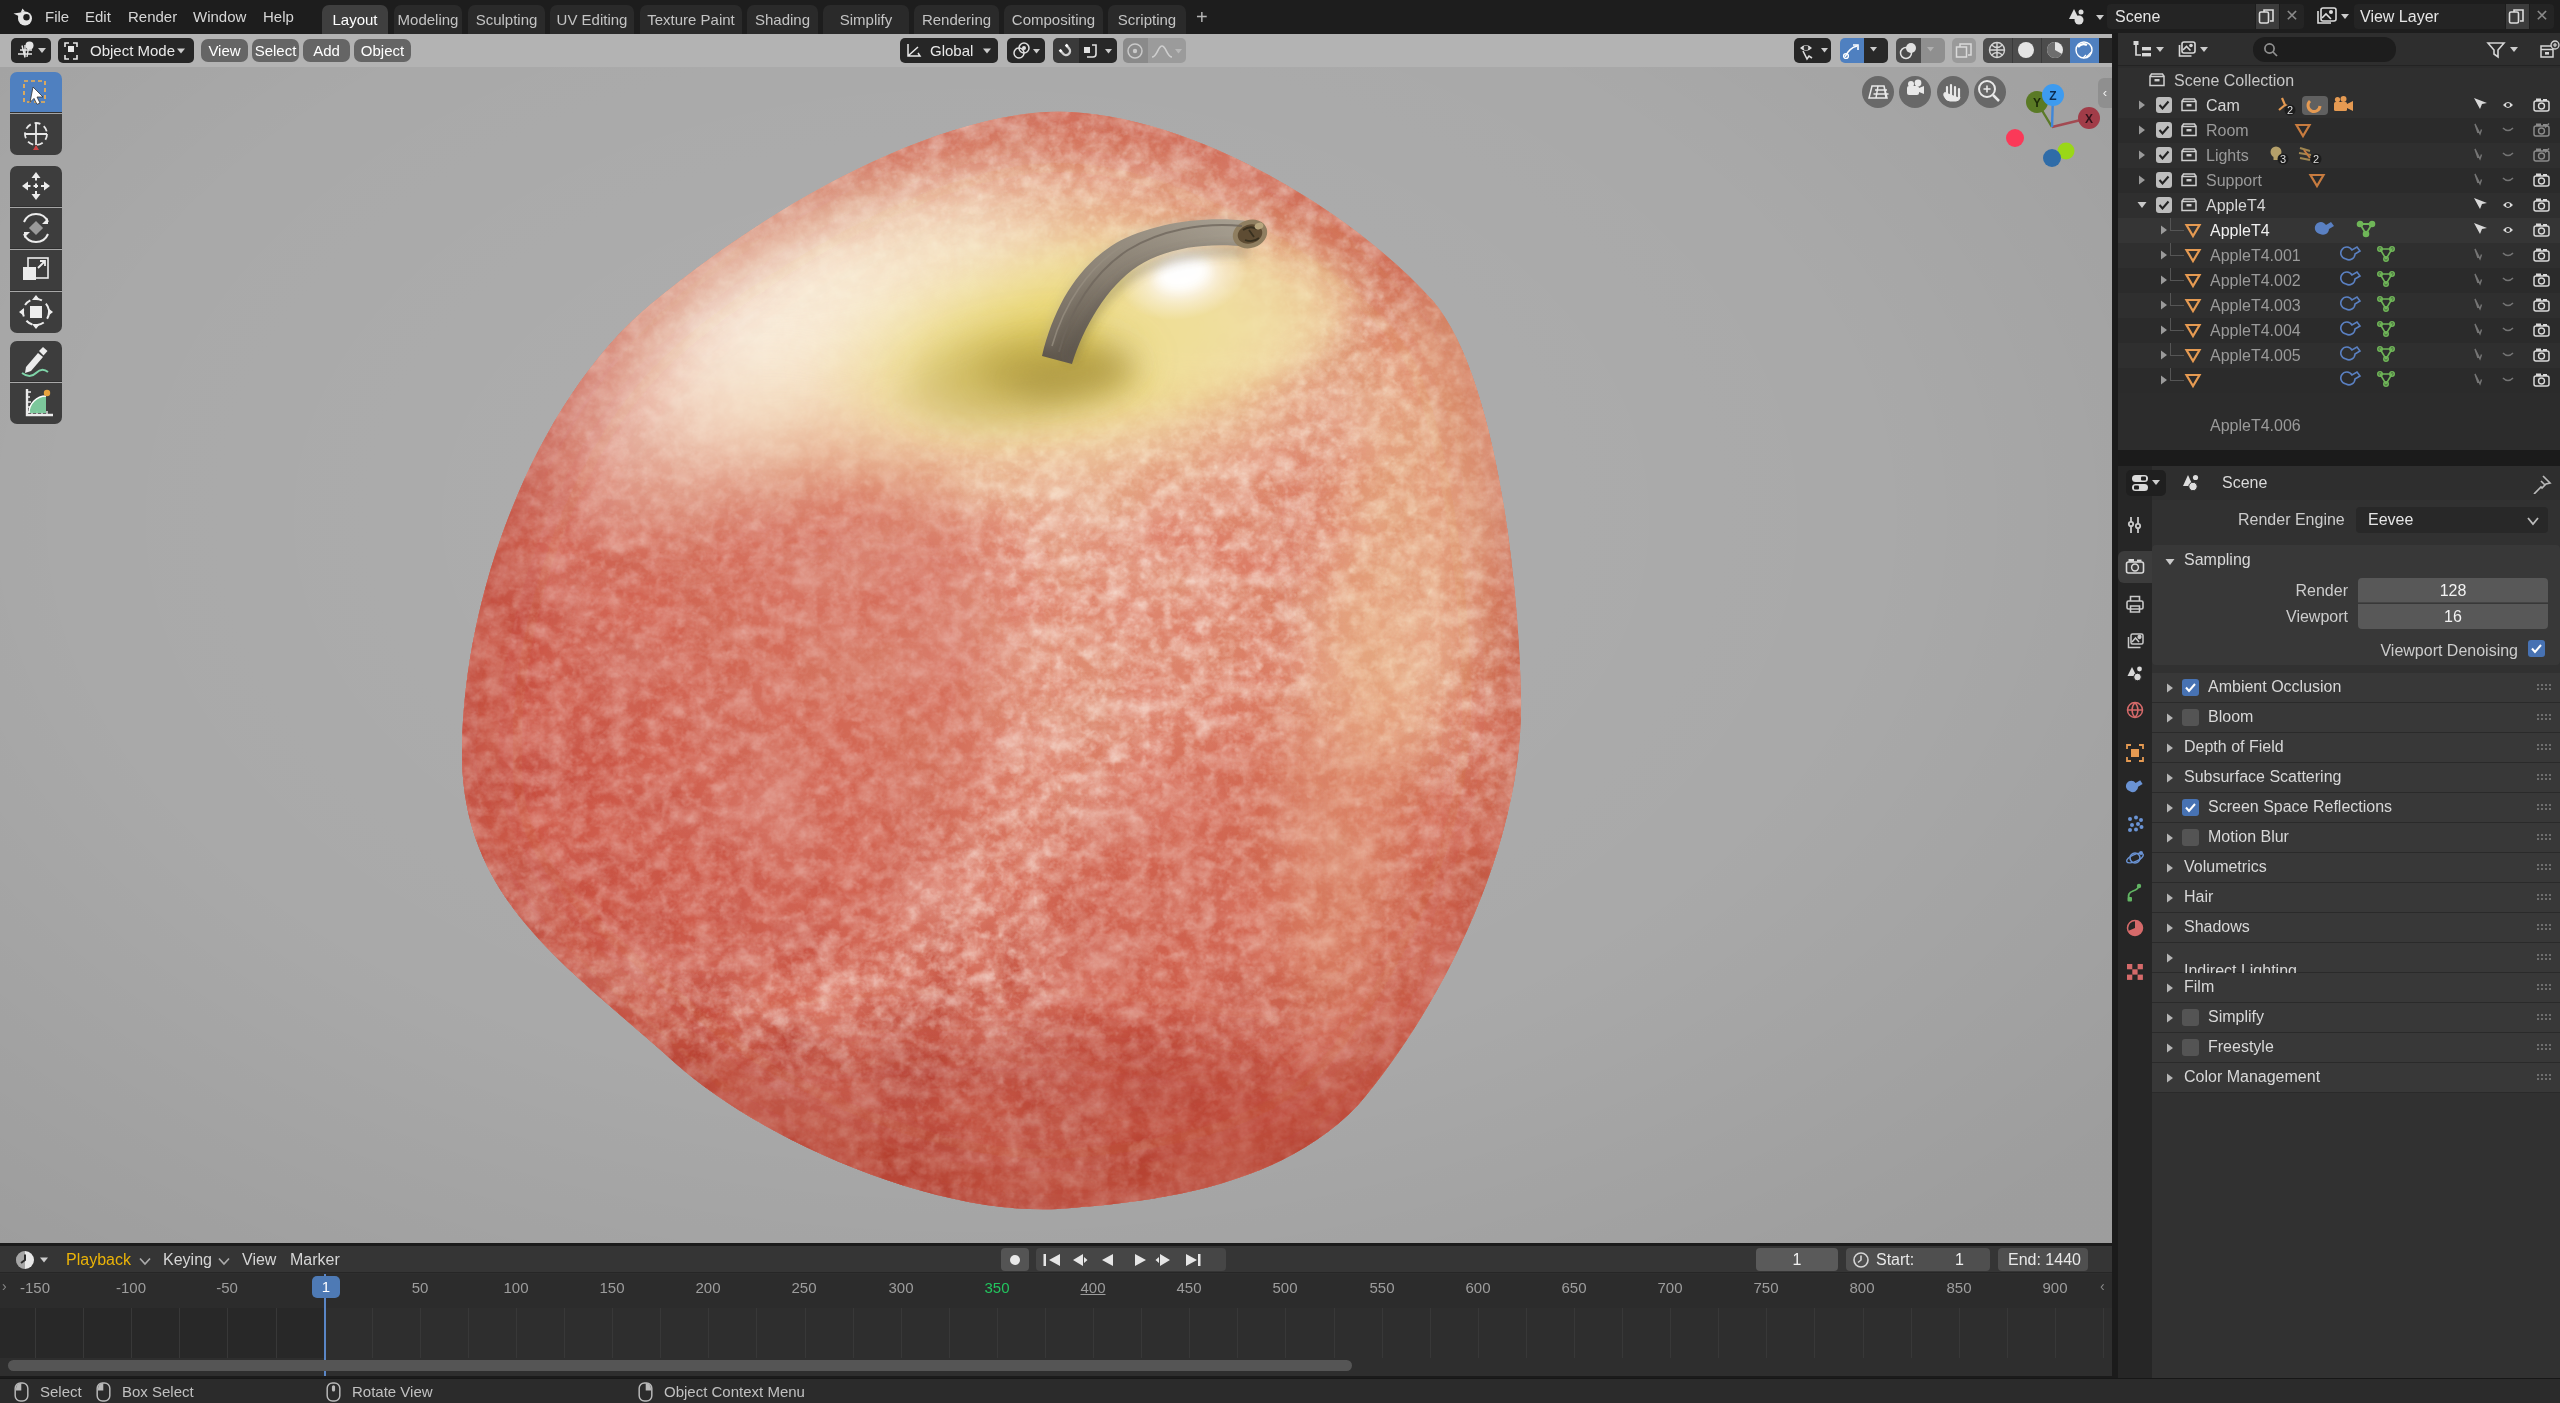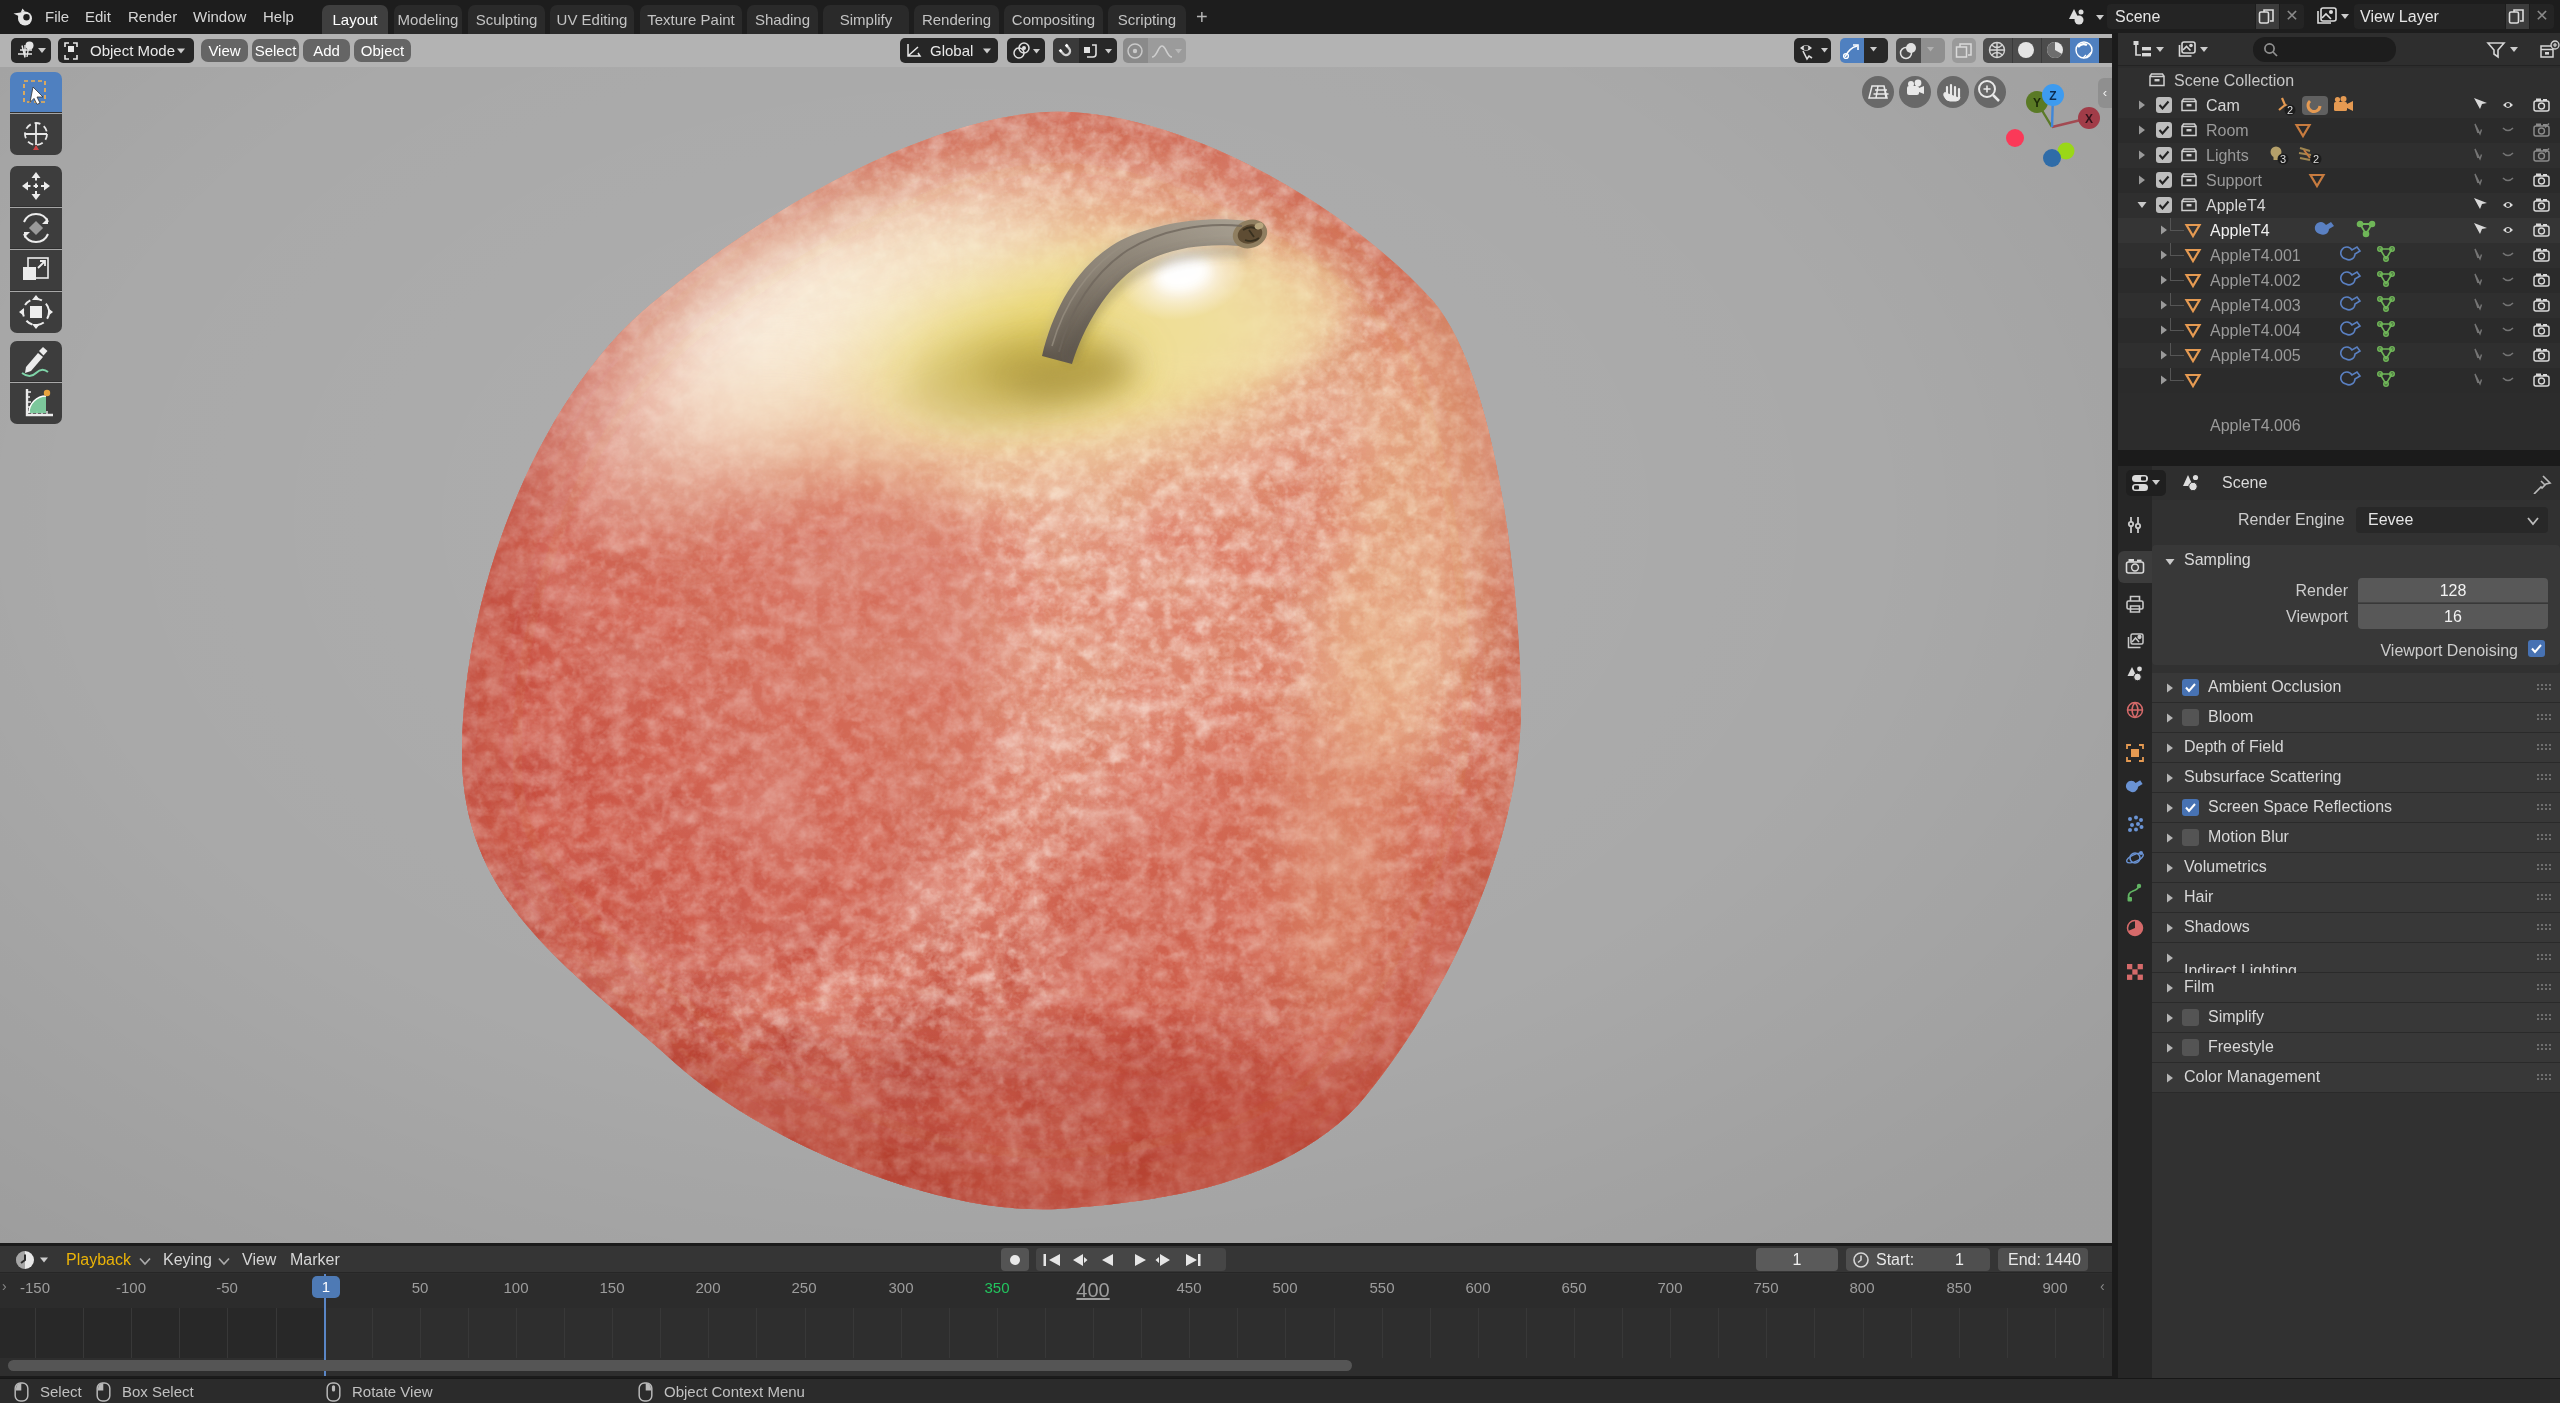--- a/index.html
+++ b/index.html
@@ -1254,21 +1254,21 @@
     <div class="abs" style="left:5px;top:33px;width:60px;text-align:center;color:#9d9d9d;font-size:15px;">-150</div>
     <div class="abs" style="left:101px;top:33px;width:60px;text-align:center;color:#9d9d9d;font-size:15px;">-100</div>
     <div class="abs" style="left:197px;top:33px;width:60px;text-align:center;color:#9d9d9d;font-size:15px;">-50</div>
     <div class="abs" style="left:390px;top:33px;width:60px;text-align:center;color:#9d9d9d;font-size:15px;">50</div>
     <div class="abs" style="left:486px;top:33px;width:60px;text-align:center;color:#9d9d9d;font-size:15px;">100</div>
     <div class="abs" style="left:582px;top:33px;width:60px;text-align:center;color:#9d9d9d;font-size:15px;">150</div>
     <div class="abs" style="left:678px;top:33px;width:60px;text-align:center;color:#9d9d9d;font-size:15px;">200</div>
     <div class="abs" style="left:774px;top:33px;width:60px;text-align:center;color:#9d9d9d;font-size:15px;">250</div>
     <div class="abs" style="left:871px;top:33px;width:60px;text-align:center;color:#9d9d9d;font-size:15px;">300</div>
     <div class="abs" style="left:967px;top:33px;width:60px;text-align:center;color:#22c55e;font-size:15px;">350</div>
-    <div class="abs" style="left:1063px;top:33px;width:60px;text-align:center;color:#9d9d9d;font-size:20px;text-decoration:underline;">400</div>
+    <div class="abs" style="left:1063px;top:33px;width:60px;text-align:center;color:#9d9d9d;font-size:15px;text-decoration:underline;">400</div>
     <div class="abs" style="left:1159px;top:33px;width:60px;text-align:center;color:#9d9d9d;font-size:15px;">450</div>
     <div class="abs" style="left:1255px;top:33px;width:60px;text-align:center;color:#9d9d9d;font-size:15px;">500</div>
     <div class="abs" style="left:1352px;top:33px;width:60px;text-align:center;color:#9d9d9d;font-size:15px;">550</div>
     <div class="abs" style="left:1448px;top:33px;width:60px;text-align:center;color:#9d9d9d;font-size:15px;">600</div>
     <div class="abs" style="left:1544px;top:33px;width:60px;text-align:center;color:#9d9d9d;font-size:15px;">650</div>
     <div class="abs" style="left:1640px;top:33px;width:60px;text-align:center;color:#9d9d9d;font-size:15px;">700</div>
     <div class="abs" style="left:1736px;top:33px;width:60px;text-align:center;color:#9d9d9d;font-size:15px;">750</div>
     <div class="abs" style="left:1832px;top:33px;width:60px;text-align:center;color:#9d9d9d;font-size:15px;">800</div>
     <div class="abs" style="left:1929px;top:33px;width:60px;text-align:center;color:#9d9d9d;font-size:15px;">850</div>
     <div class="abs" style="left:2025px;top:33px;width:60px;text-align:center;color:#9d9d9d;font-size:15px;">900</div>

